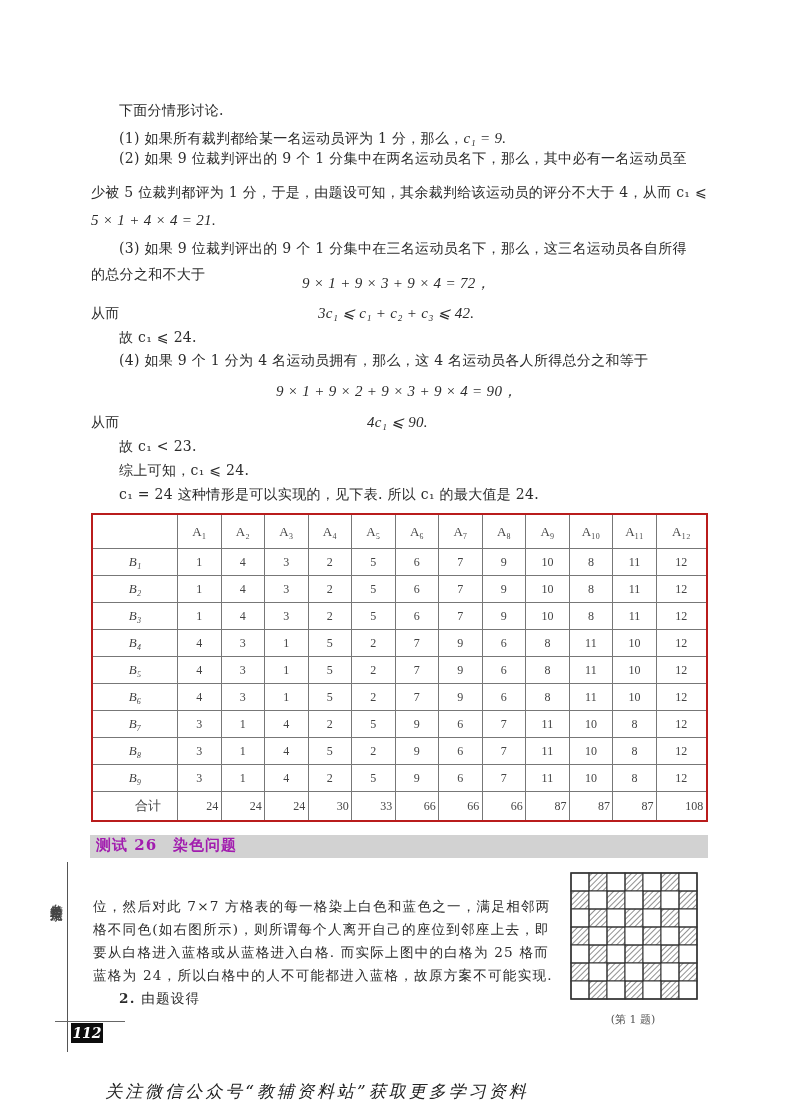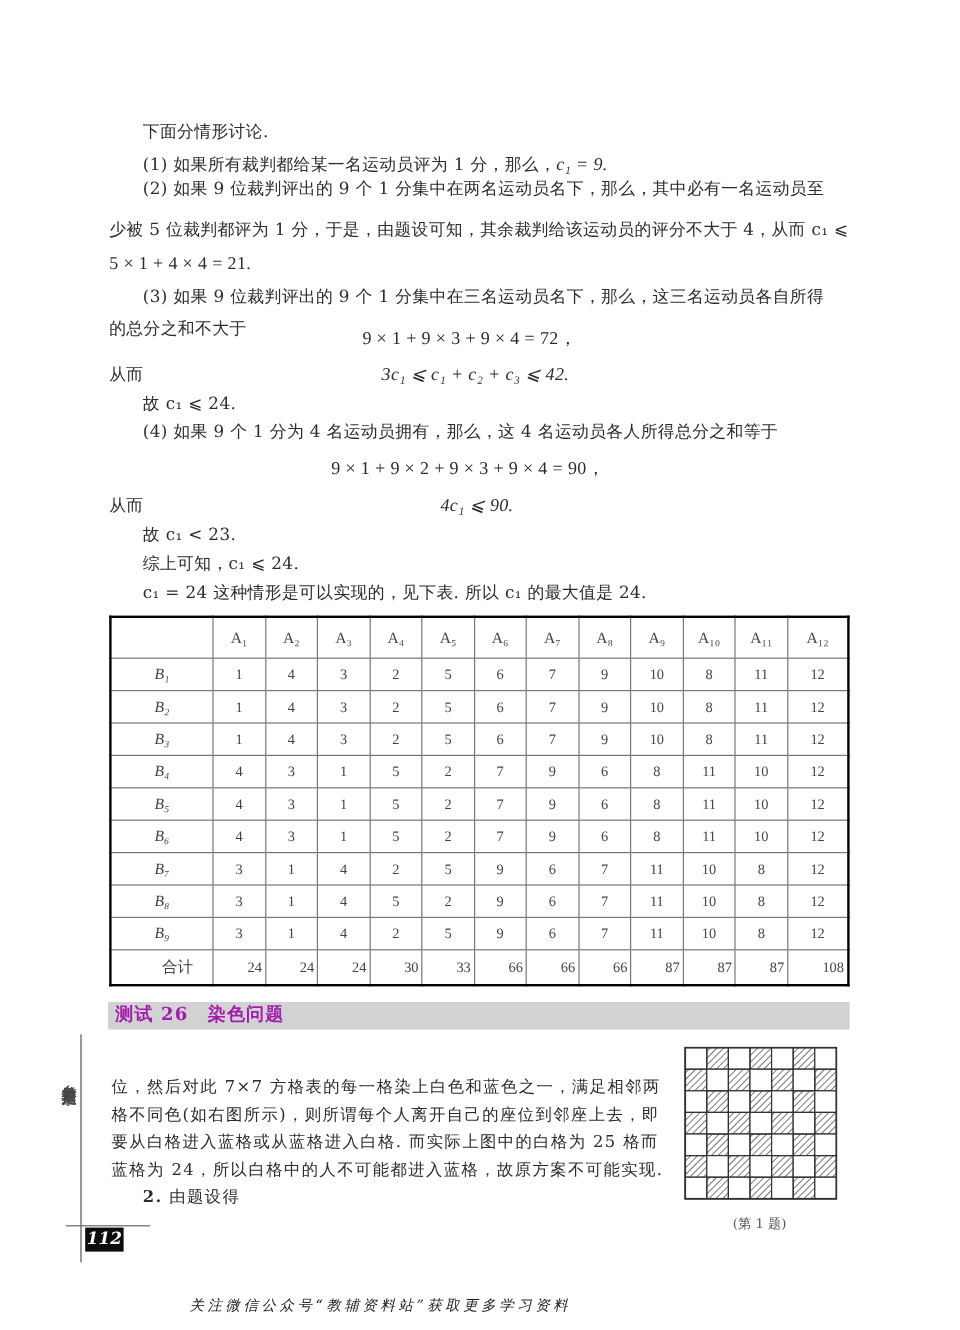--- a/index.html
+++ b/index.html
@@ -4,26 +4,26 @@
 <style>
   html, body { margin: 0; padding: 0; }
   body {
     width: 800px; height: 1108px; background: #ffffff; position: relative; overflow: hidden;
     font-family: "DejaVu Serif", "Liberation Serif", serif; color: #2b2b2b;
   }
   .page { position: absolute; left: 0; top: 0; width: 800px; height: 1108px; }
   .line { position: absolute; font-size: 14px; line-height: 20px; white-space: nowrap; letter-spacing: 0.3px; }
   .indent { left: 119px; }
   .flush { left: 91px; }
-  .math { font-family: "Liberation Serif", "DejaVu Serif", serif; font-size: 15px; }
+  .math { font-family: "Liberation Serif", "DejaVu Serif", serif; font-size: 15px; font-style: italic; }
   .ital { font-style: italic; }
 
   table.scores {
     position: absolute; left: 91px; top: 513px; width: 617px; height: 297px;
-    border-collapse: collapse; border: 2px solid #000000;
+    border-collapse: collapse; border: 2px solid #b91c1c;
     font-family: "Liberation Serif", "DejaVu Serif", serif; font-size: 12px; color: #444;
   }
   table.scores td, table.scores th {
     border: 1px solid #777; text-align: center; font-weight: normal; padding: 0;
   }
   table.scores th { height: 33px; font-size: 13px; }
   table.scores td { height: 26px; }
   table.scores .rowhead { width: 58px; font-style: italic; font-size: 13px; }
   table.scores .sum td { height: 28px; padding-left: 26px; }
 
@@ -48,21 +48,21 @@
   .page-num {
     position: absolute; left: 71px; top: 1023px; width: 32px; height: 20px; background: #0d0d0d; color: #fff;
     font-family: "DejaVu Serif", serif; font-style: italic; font-weight: bold; font-size: 14px; text-align: center; line-height: 20px;
   }
 
   .grid-fig { position: absolute; left: 570px; top: 872px; }
   .grid-caption { position: absolute; left: 570px; top: 1012px; width: 126px; text-align: center; font-size: 11px; color: #555; }
 
   .footer {
     position: absolute; left: 0; top: 1080px; width: 634px; text-align: center;
-    font-size: 12px; font-style: italic; color: #222; letter-spacing: 3px;
+    font-size: 17px; font-style: italic; color: #222; letter-spacing: 3px;
   }
 </style>
 </head>
 <body>
 
 <div class="page">
 
   <div class="line flush" style="left:119px; top:100px;">下面分情形讨论.</div>
 
   <div class="line indent" style="top:128px;">

